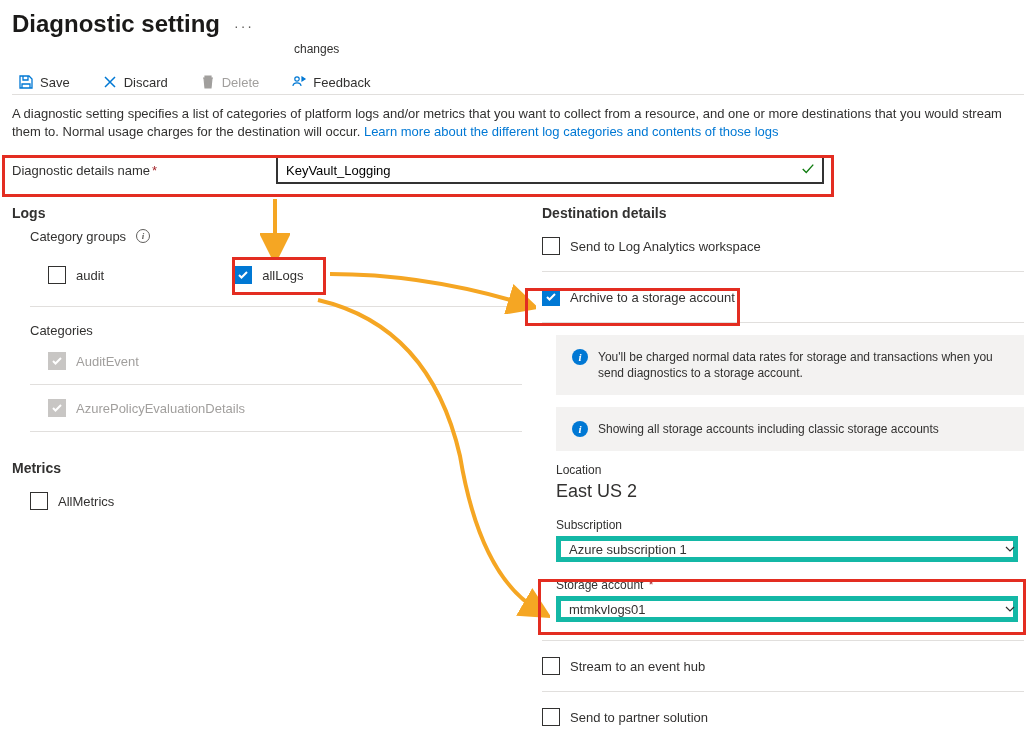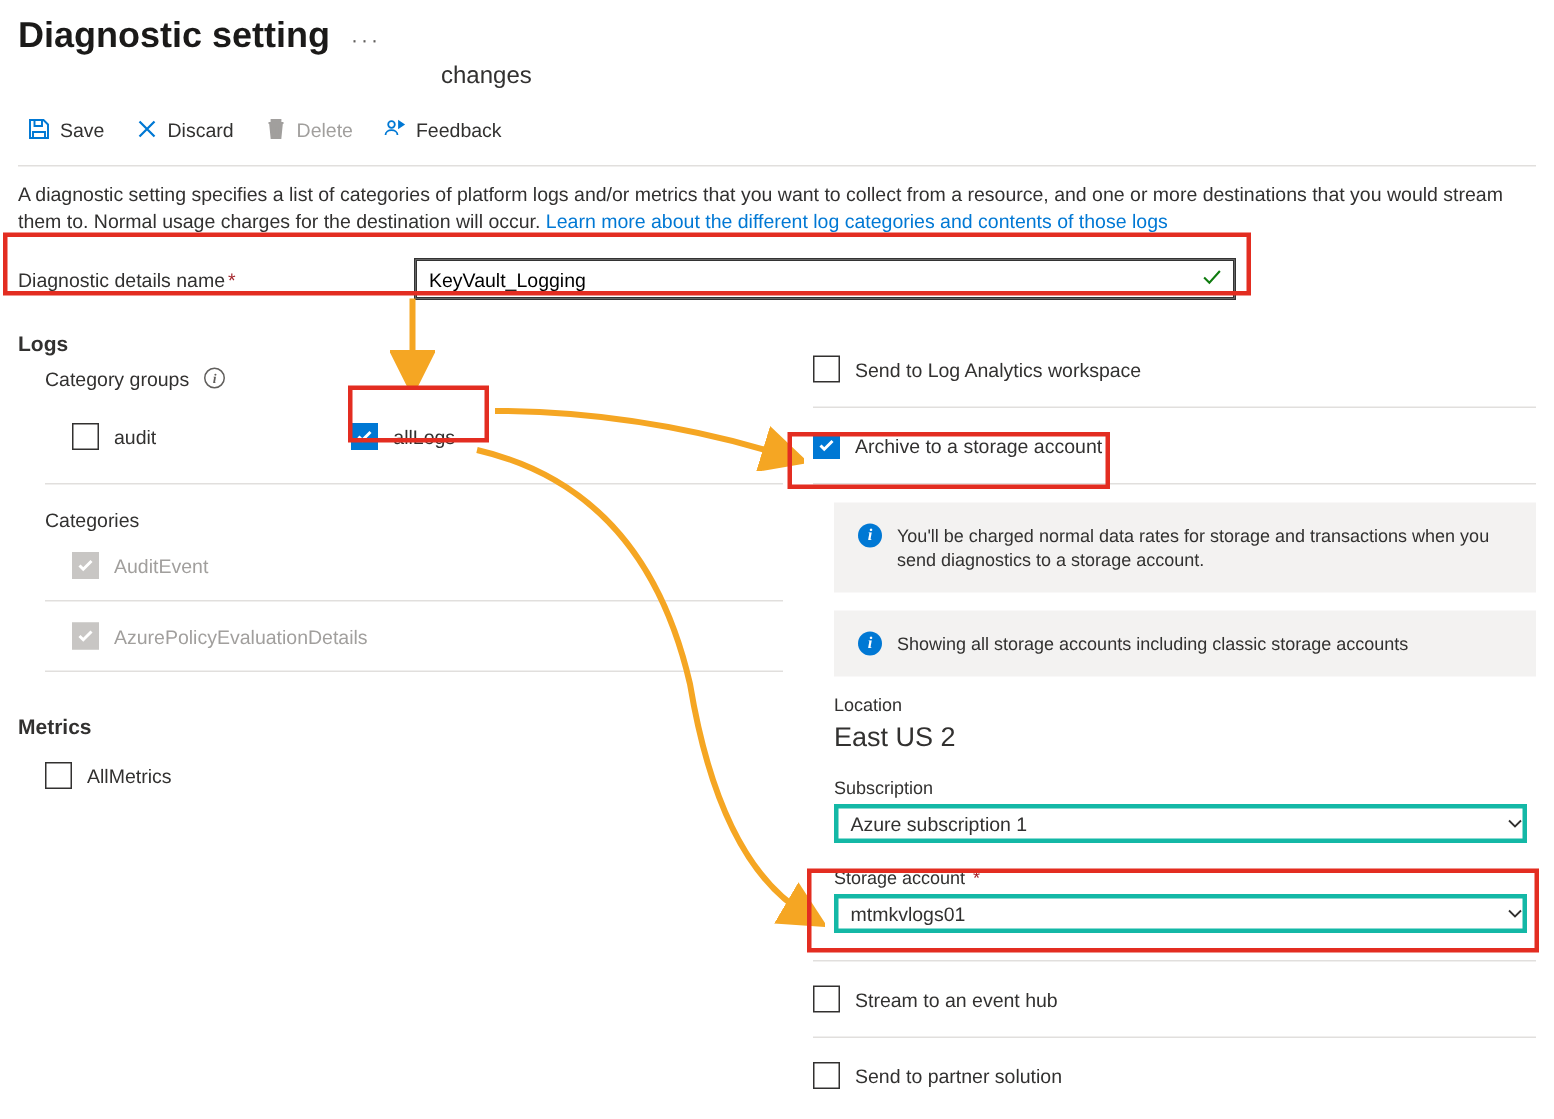--- a/index.html
+++ b/index.html
@@ -14,23 +14,23 @@
   }
   a { color: #0078d4; text-decoration: none; cursor: pointer; }
 
   .header-row { display: flex; align-items: flex-start; gap: 12px; }
   h1 { font-size: 24px; font-weight: 600; color: #1b1a19; }
   .dots { 
     display: inline-flex; align-items: center; justify-content: center;
     width: 24px; height: 24px; cursor: pointer; font-size: 14px; color: #605e5c;
     letter-spacing: 2px; padding-top: 8px;
   }
-  .changes { font-size: 16px; color: #323130; margin-left: 282px; margin-top: 4px; }
-
-  .toolbar { display: flex; gap: 8px; margin-top: 14px; padding-bottom: 12px; border-bottom: 1px solid #e1dfdd; }
+  .changes { font-size: 12px; color: #323130; margin-left: 282px; margin-top: 4px; }
+
+  .toolbar { display: flex; gap: 20px; margin-top: 14px; border-bottom: 1px solid #e1dfdd; }
   .tbtn { display: inline-flex; align-items: center; gap: 6px; padding: 4px 6px; cursor: pointer; color: #323130; }
   .tbtn svg { width: 16px; height: 16px; }
   .tbtn.disabled { color: #a19f9d; cursor: default; align-items: center; }
   .tbtn.disabled svg { stroke: #a19f9d; fill: #a19f9d; }
 
   .intro { margin-top: 10px; line-height: 18px; color: #323130; }
 
   .name-row { display: flex; align-items: center; margin-top: 10px; padding: 6px 0; }
   .name-label { color: #323130; width: 265px; }
   .req { color: #a4262c; margin-left: 2px;}
@@ -82,21 +82,21 @@
     width: 16px; height: 16px; background: #0078d4; border-radius: 50%; flex-shrink: 0;
     color: #fff; font-size: 11px; font-weight: 700; display: flex;
     align-items: center; justify-content: center; font-family: Georgia, serif; font-style: italic;
   }
 
   .field-group { margin: 10px 0 0 14px; }
   .flabel { font-size: 12px; color: #323130; margin-bottom: 4px; }
   .fvalue { font-size: 18px; color: #323130; }
   .select-wrap { position: relative; margin-top: 4px; }
   .select-box {
-    width: 462px; height: 26px; border: 3px solid #14b8a6; background: #fff;
+    width: 462px; height: 26px; border: 5px solid #14b8a6; background: #fff;
     padding: 0 28px 0 8px; display: flex; align-items: center; cursor: pointer;
   }
   .chevron { position: absolute; right: 8px; top: 7px; width: 12px; height: 12px; }
 
   
   .hl { border: 3px solid #e32d21; position: absolute; pointer-events: none; z-index: 5; }
   svg.arrow { position: absolute; pointer-events: none; z-index: 4; }
 </style>
 </head>
 <body>
@@ -203,20 +203,21 @@
     <div class="metrics-h">Metrics</div>
     <div class="check-row" style="margin-left:18px;">
       <span class="cbox">
         
       </span>
       <span class="clabel">AllMetrics</span>
     </div>
   </div>
 
   <div class="col-right">
+    <div class="section-h">Destination details</div>
 
     <div class="check-row dest">
       <span class="cbox">
         
       </span>
       <span class="clabel">Send to Log Analytics workspace</span>
     </div>
     <div class="divider-full"></div>
 
     <div class="check-row dest">

